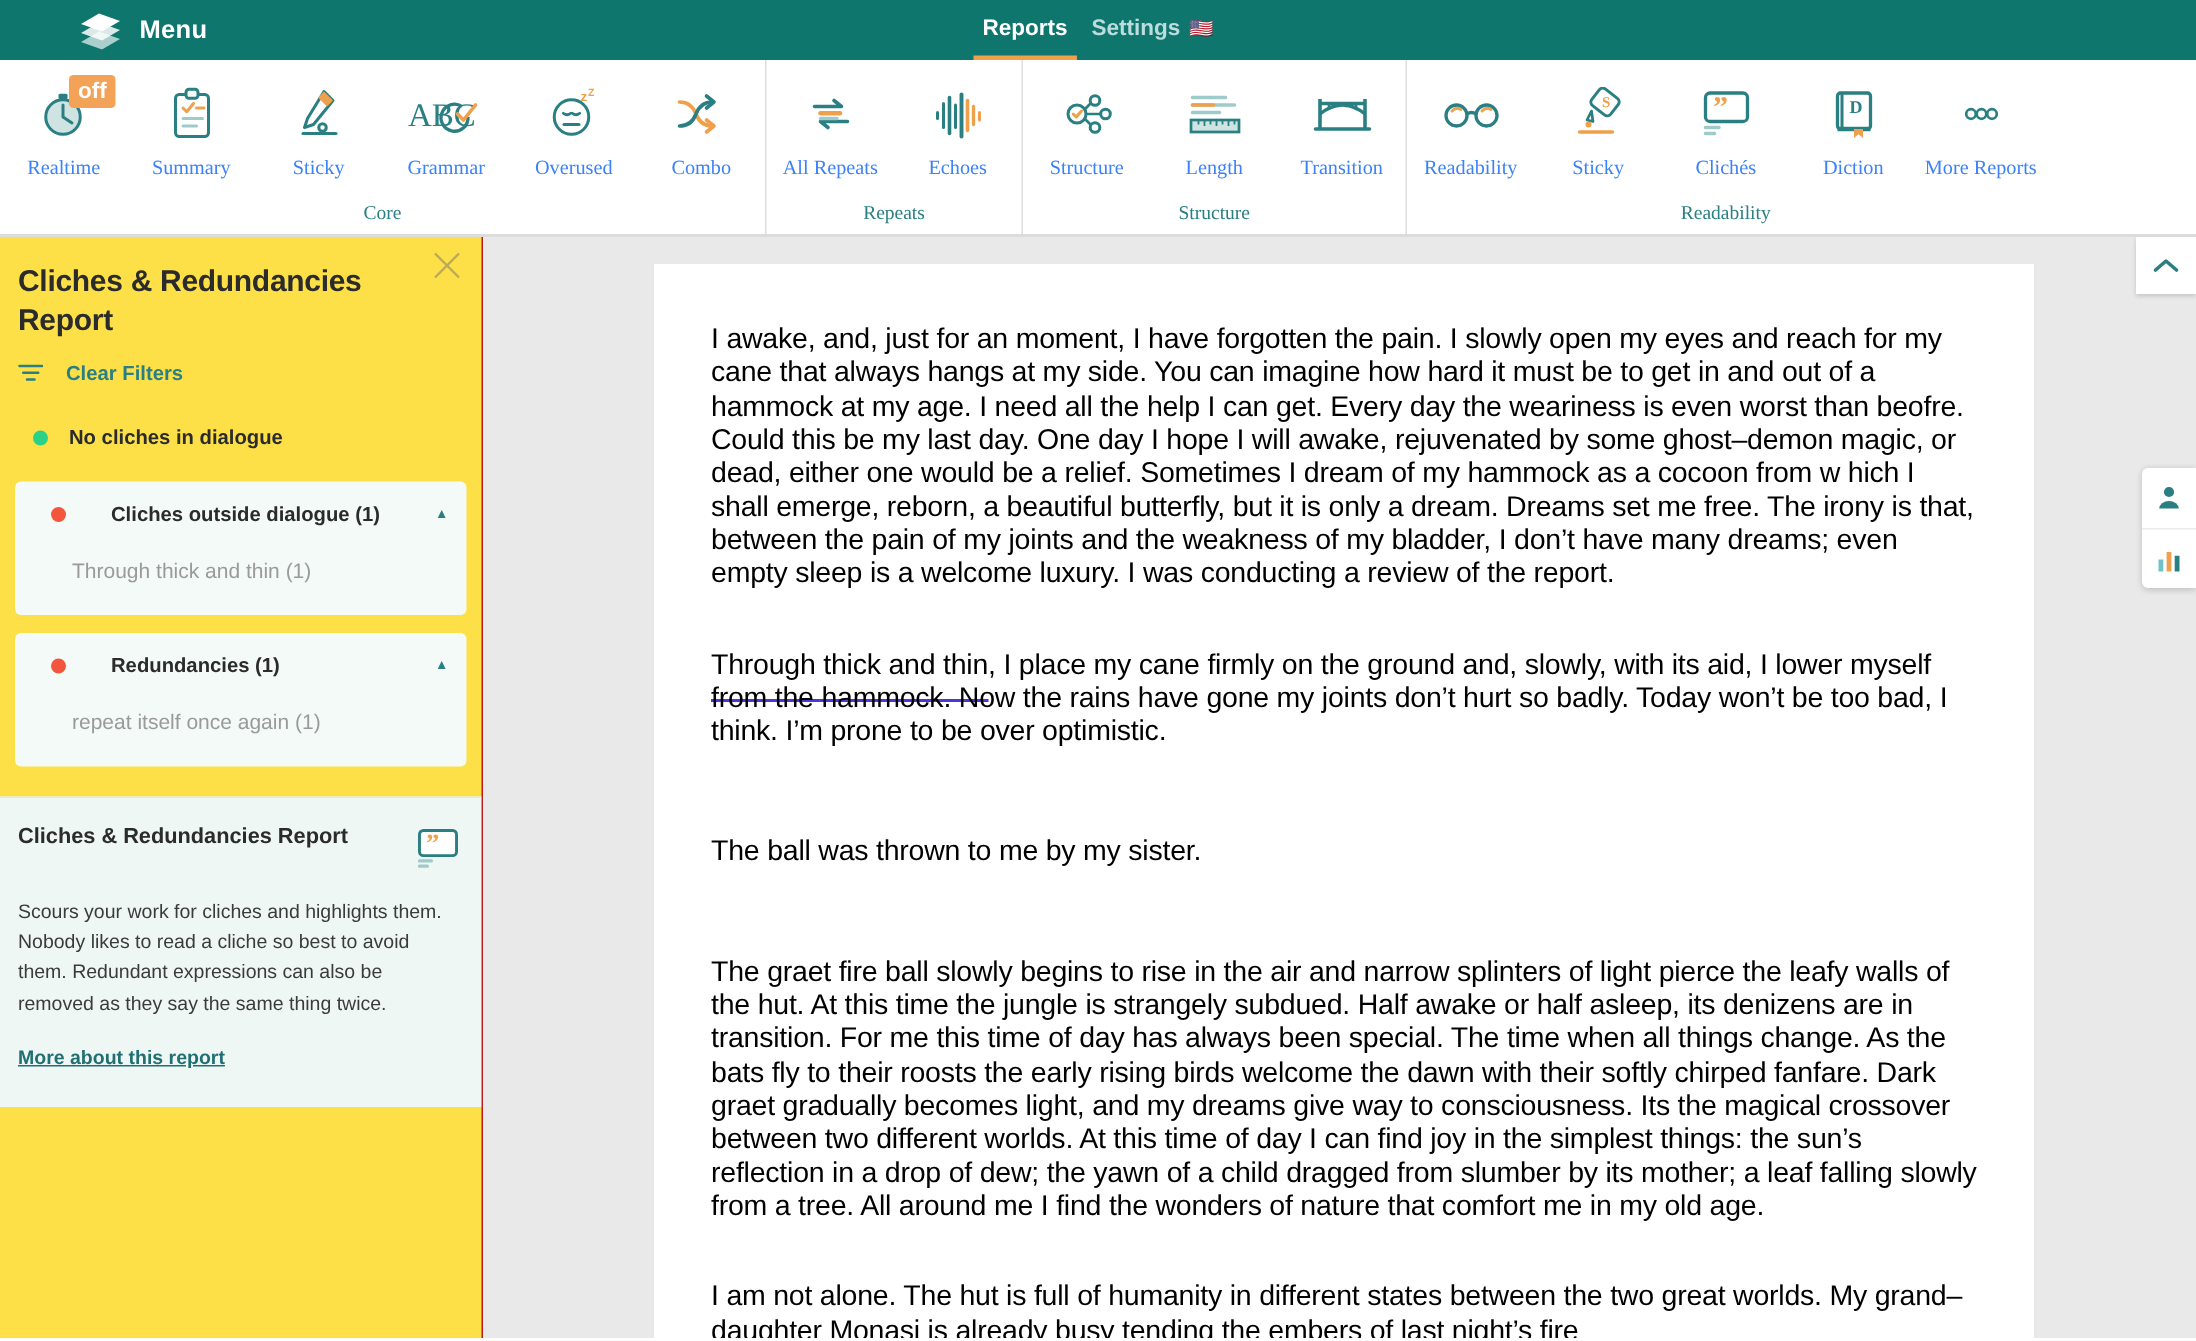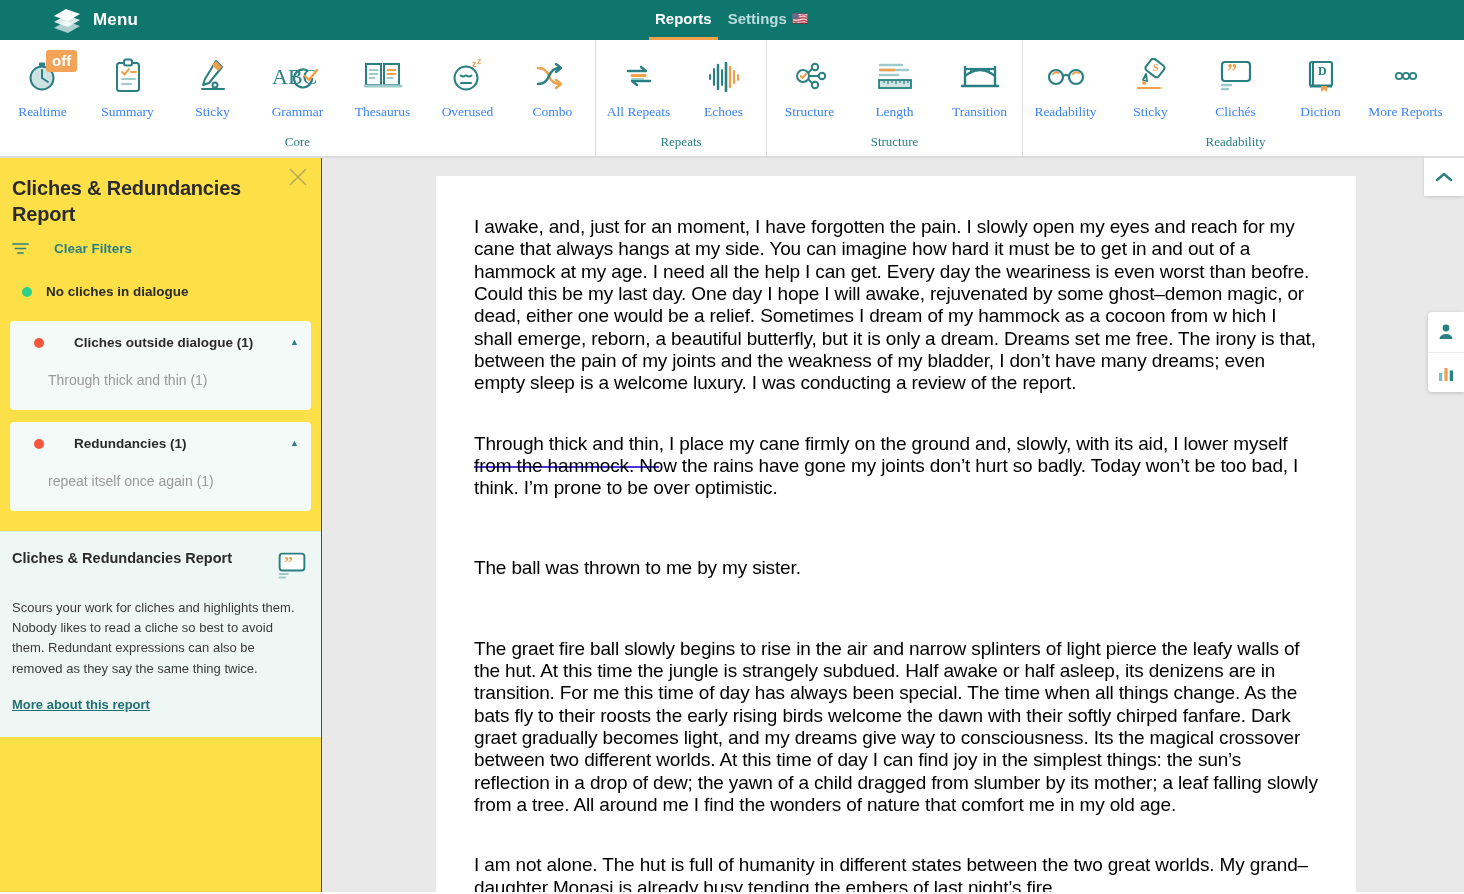--- a/index.html
+++ b/index.html
@@ -102,21 +102,21 @@
     position: absolute; top: 8px; right: 12px;
     width: 22px; height: 22px; cursor: pointer;
     opacity: .45;
   }
   .sb-title {
     font-size: 20px; font-weight: 700; color: #2b2b2b;
     padding: 18px 60px 0 12px; line-height: 1.28;
     letter-spacing: -.2px;
   }
   .sb-clear {
-    display: flex; align-items: center; gap: 25px;
+    display: flex; align-items: center; gap: 15px;
     padding: 14px 12px 0 12px; cursor: pointer;
   }
   .sb-clear .t {
     color: #2a7f83; font-size: 13.5px; font-weight: 700;
   }
   .sec-plain {
     display: flex; align-items: center; gap: 14px;
     padding: 28px 14px 10px 22px;
   }
   .dot { width: 10px; height: 10px; border-radius: 50%; flex: none; }
@@ -283,33 +283,20 @@
         <span class="ico">
           <svg width="52" height="36" viewBox="0 0 52 36">
             <text x="0" y="26" font-family="Liberation Serif, serif" font-size="22" fill="#2a7f83">ABC</text>
             <path d="M36 13 a9 9 0 1 0 4 7" fill="none" stroke="#2a7f83" stroke-width="2.2"></path>
             <path d="M33 18 l4 4 l8 -10" fill="none" stroke="#f0a04b" stroke-width="2.4" stroke-linecap="round" stroke-linejoin="round"></path>
           </svg>
         </span>
         <span class="lbl">Grammar</span>
       </div>
 
-      <div class="ritem">
-        <span class="ico">
-          <svg width="40" height="36" viewBox="0 0 40 36">
-            <rect x="3" y="6" width="15" height="21" fill="#fff" stroke="#2a7f83" stroke-width="2"></rect>
-            <rect x="21" y="6" width="15" height="21" fill="#fff" stroke="#2a7f83" stroke-width="2"></rect>
-            <path d="M6.5 12 h8 M6.5 16 h8 M6.5 20 h5" stroke="#9ecbc9" stroke-width="1.8" stroke-linecap="round"></path>
-            <path d="M24.5 12 h8 M24.5 16 h8" stroke="#f0a04b" stroke-width="1.8" stroke-linecap="round"></path>
-            <path d="M24.5 20 h5" stroke="#9ecbc9" stroke-width="1.8" stroke-linecap="round"></path>
-            <path d="M2 28 h36" stroke="#9ecbc9" stroke-width="3" stroke-linecap="round"></path>
-          </svg>
-        </span>
-        <span class="lbl">Thesaurus</span>
-      </div>
 
       <div class="ritem">
         <span class="ico">
           <svg width="36" height="36" viewBox="0 0 36 36">
             <circle cx="16" cy="20" r="11.5" fill="none" stroke="#2a7f83" stroke-width="2"></circle>
             <path d="M10.5 17.5 q2.5 2 5 0 M16.5 17.5 q2.5 2 5 0" stroke="#2a7f83" stroke-width="1.8" fill="none" stroke-linecap="round"></path>
             <path d="M11 25 h10" stroke="#2a7f83" stroke-width="2" stroke-linecap="round"></path>
             <text x="22" y="9" font-family="Liberation Sans, sans-serif" font-size="9" font-weight="700" fill="#f0a04b">z</text>
             <text x="27" y="6" font-family="Liberation Sans, sans-serif" font-size="7" font-weight="700" fill="#f0a04b">Z</text>
           </svg>

